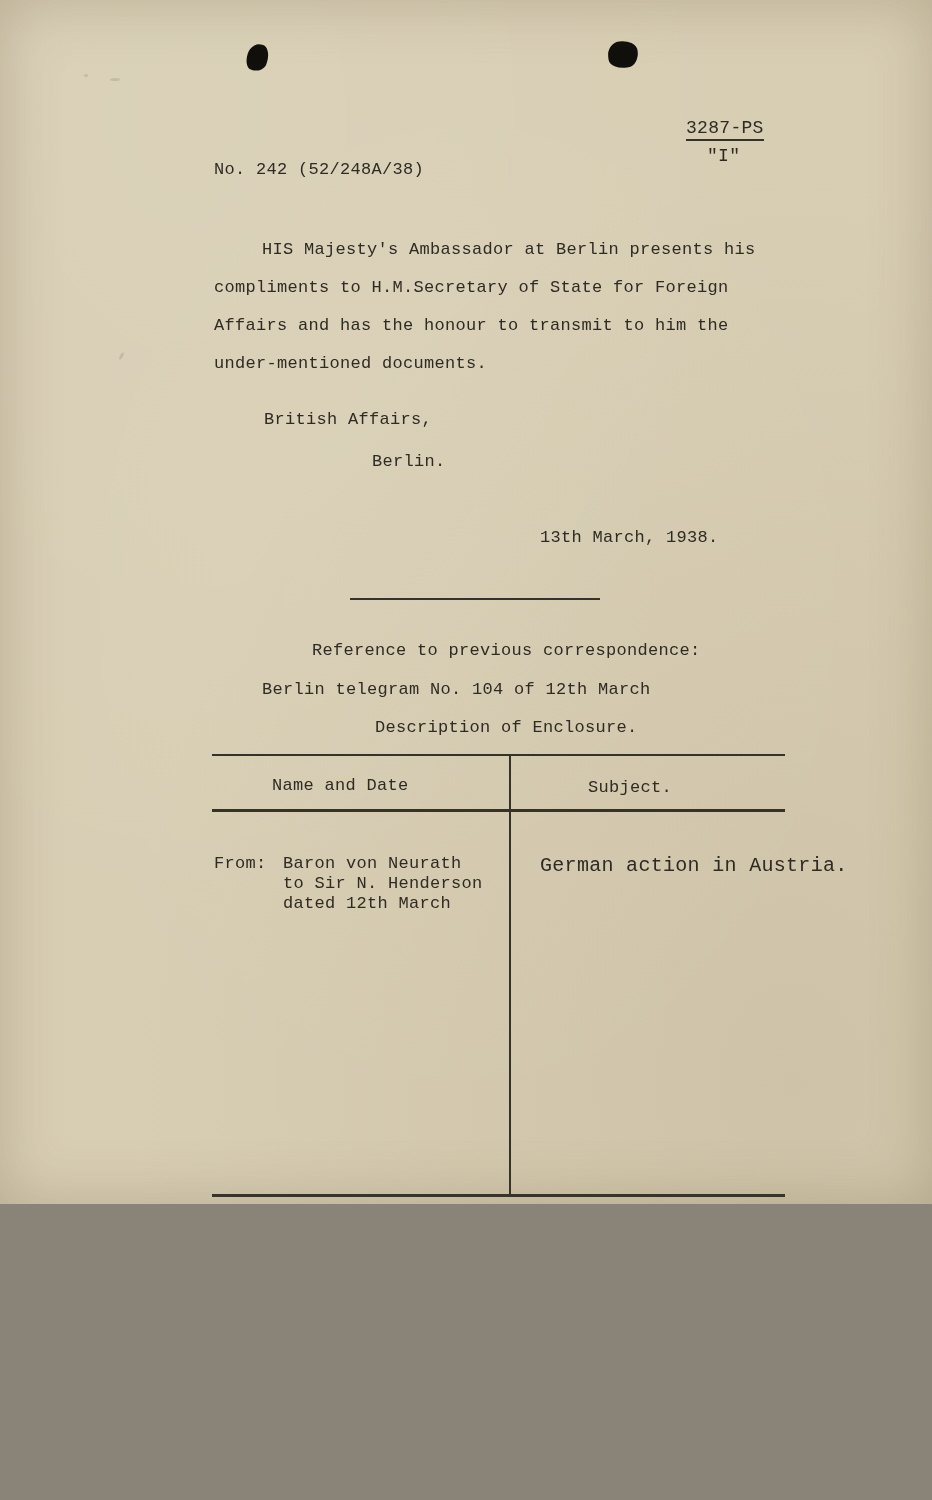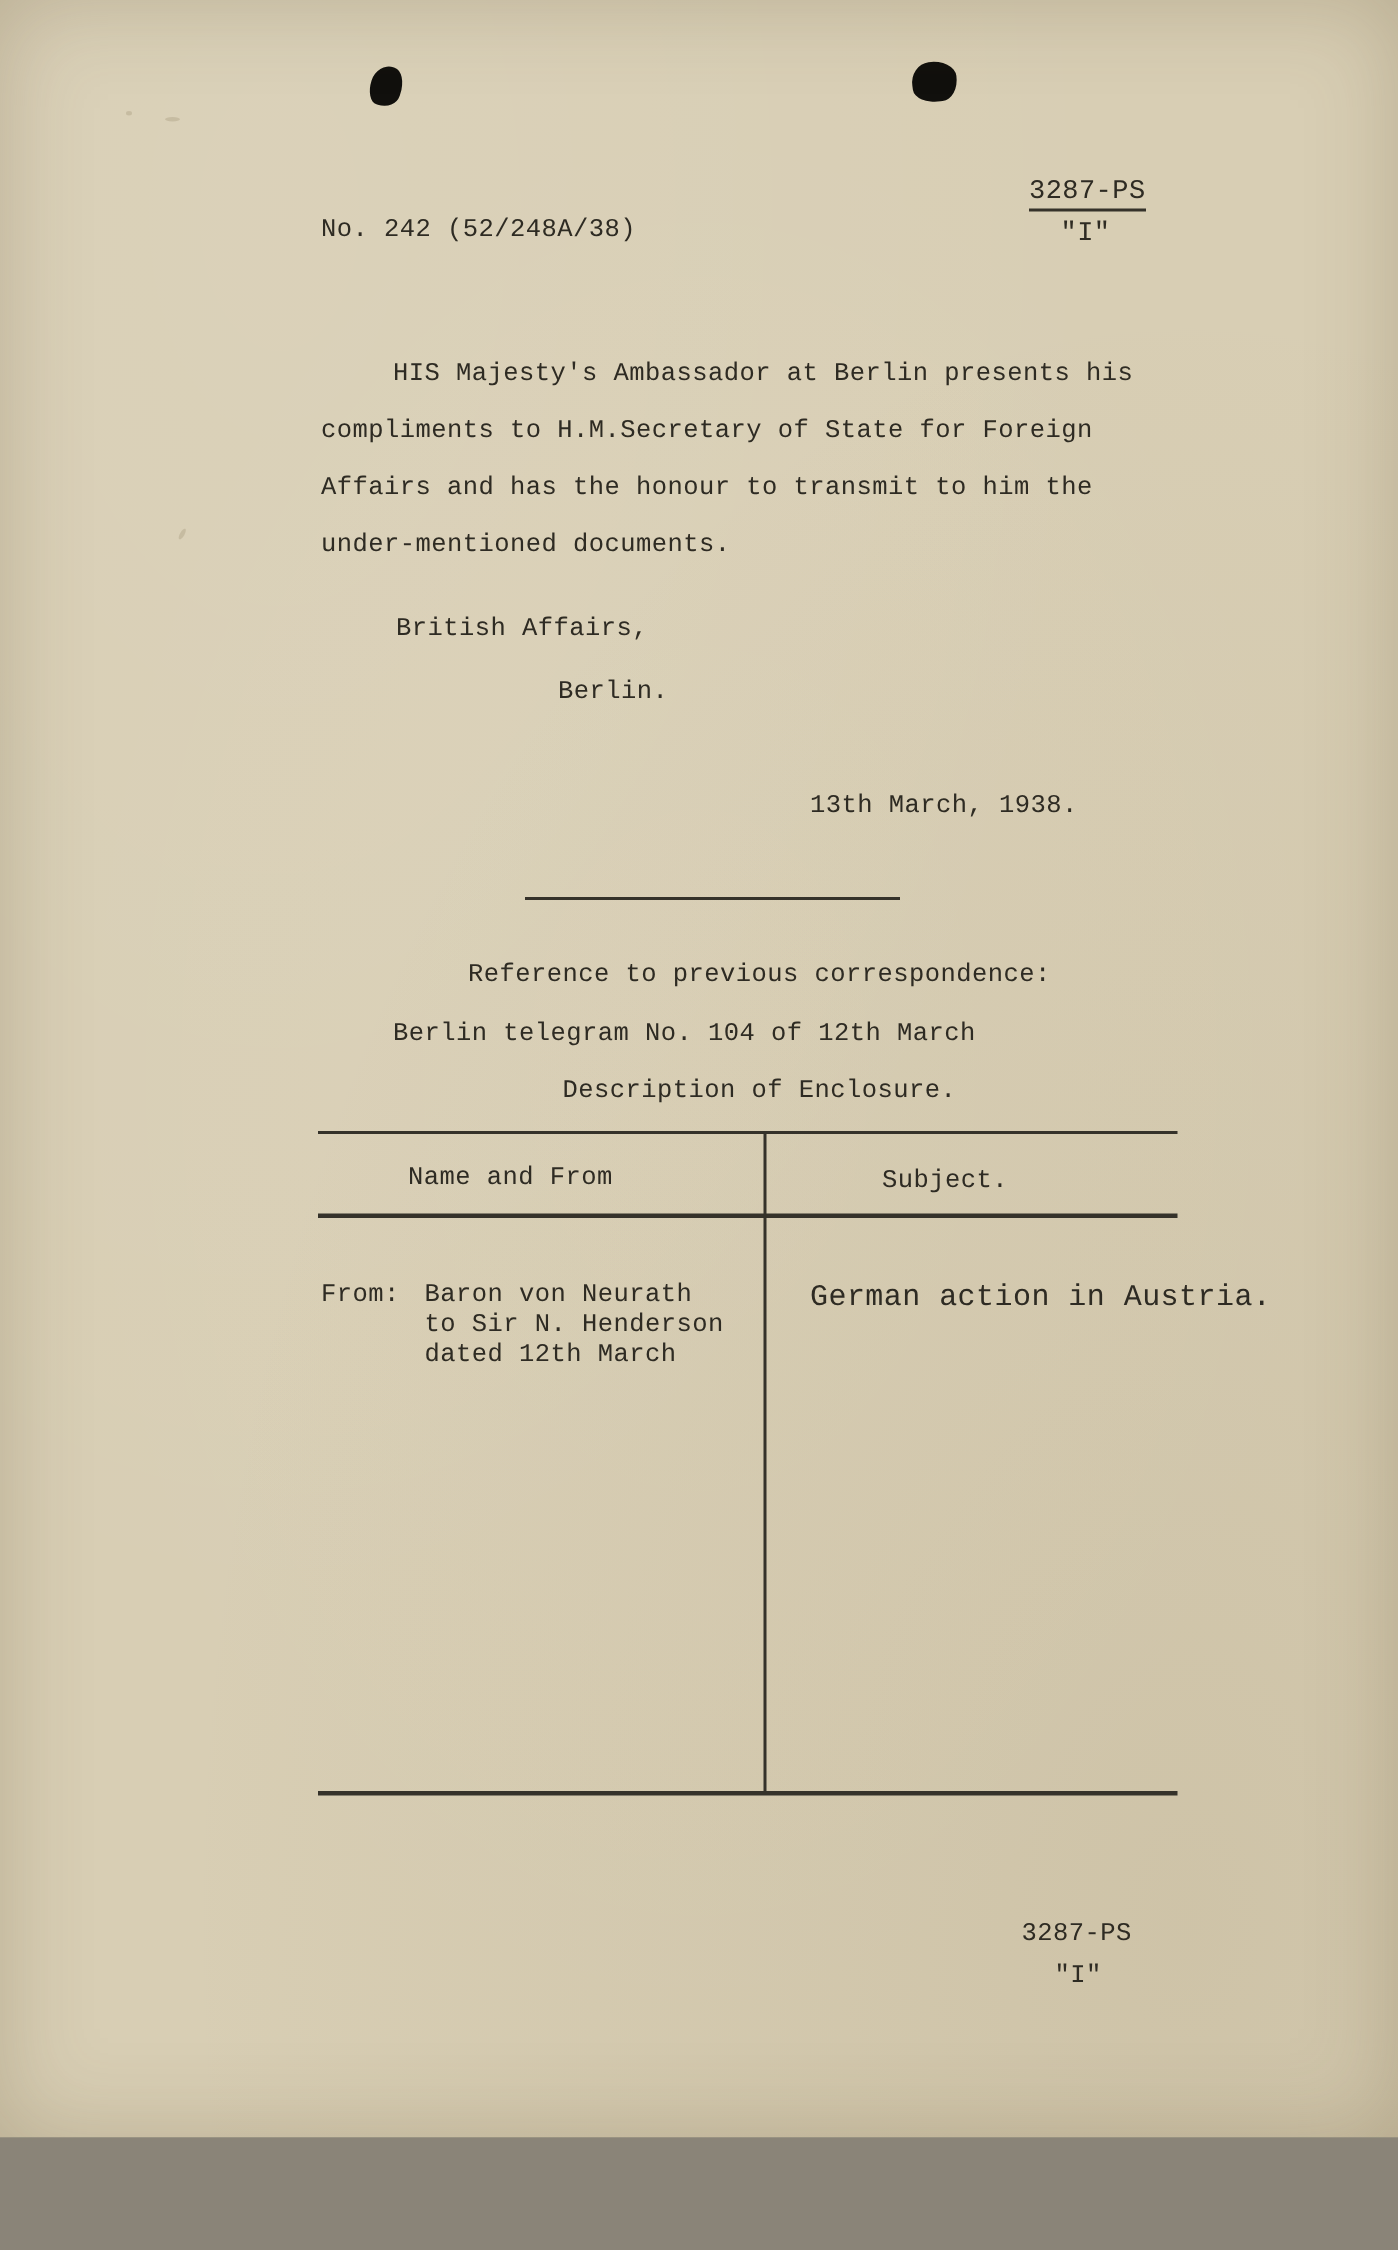--- a/index.html
+++ b/index.html
@@ -3,21 +3,21 @@
 <meta charset="utf-8">
 <style>
   html, body {
     margin: 0;
     padding: 0;
     background: #8a8478;
   }
   #paper {
     position: relative;
     width: 932px;
-    height: 1425px;
+    height: 1204px;
     margin: 0 auto;
     background:
       radial-gradient(ellipse at 20% 10%, rgba(255,255,255,0.07), rgba(0,0,0,0) 55%),
       radial-gradient(ellipse at 85% 90%, rgba(120,100,60,0.10), rgba(0,0,0,0) 60%),
       radial-gradient(ellipse at 50% 50%, rgba(255,250,235,0.05), rgba(0,0,0,0) 70%),
       #d8ceb4;
     overflow: hidden;
     font-family: "Liberation Mono", "DejaVu Sans Mono", monospace;
     color: #2e2b23;
   }
@@ -62,21 +62,21 @@
   <div class="ink-blob" style="left:247px; top:44px; width:21px; height:27px; border-radius: 55% 45% 60% 40% / 50% 60% 40% 55%; transform: rotate(18deg);"></div>
   <div class="ink-blob" style="left:608px; top:41px; width:30px; height:27px; border-radius: 45% 60% 40% 60% / 55% 45% 60% 40%; transform: rotate(-8deg);"></div>
 
   <div class="fiber" style="left:110px; top:78px; width:10px; height:3px;"></div>
   <div class="fiber" style="left:84px; top:74px; width:4px; height:3px;"></div>
   <div class="fiber" style="left:120px; top:352px; width:3px; height:8px; transform:rotate(30deg);"></div>
 
   <div class="txt underlined" style="left:686px; top:118px; font-size:18px;">3287-PS</div>
   <div class="txt" style="left:707px; top:146px; font-size:18px;">"I"</div>
 
-  <div class="txt" style="left:214px; top:144px;">No. 242 (52/248A/38)</div>
+  <div class="txt" style="left:214px; top:160px;">No. 242 (52/248A/38)</div>
 
   <div class="txt" style="left:262px; top:240px;">HIS Majesty's Ambassador at Berlin presents his</div>
   <div class="txt" style="left:214px; top:278px;">compliments to H.M.Secretary of State for Foreign</div>
   <div class="txt" style="left:214px; top:316px;">Affairs and has the honour to transmit to him the</div>
   <div class="txt" style="left:214px; top:354px;">under-mentioned documents.</div>
 
   <div class="txt" style="left:264px; top:410px;">British Affairs,</div>
   <div class="txt" style="left:372px; top:452px;">Berlin.</div>
 
   <div class="txt" style="left:540px; top:528px;">13th March, 1938.</div>
@@ -85,21 +85,21 @@
 
   <div class="txt" style="left:312px; top:641px;">Reference to previous correspondence:</div>
   <div class="txt" style="left:262px; top:680px;">Berlin telegram No. 104 of 12th March</div>
   <div class="txt" style="left:375px; top:718px;">Description of Enclosure.</div>
 
   <div class="rule" style="left:212px; top:754px; width:573px; height:2px;"></div>
   <div class="rule" style="left:212px; top:809px; width:573px; height:3px;"></div>
   <div class="rule" style="left:509px; top:754px; width:2px; height:442px;"></div>
   <div class="rule" style="left:212px; top:1194px; width:573px; height:3px;"></div>
 
-  <div class="txt" style="left:272px; top:776px;">Name and From</div>
+  <div class="txt" style="left:272px; top:776px;">Name and Date</div>
   <div class="txt" style="left:588px; top:778px;">Subject.</div>
 
   <div class="txt small" style="left:214px; top:854px;">From:</div>
   <div class="txt small" style="left:283px; top:854px;">Baron von Neurath</div>
   <div class="txt small" style="left:283px; top:874px;">to Sir N. Henderson</div>
   <div class="txt small" style="left:283px; top:894px;">dated 12th March</div>
 
   <div class="txt small" style="left:540px; top:854px; font-size:20px;">German action in Austria.</div>
 
   <div class="txt" style="left:681px; top:1280px; font-size:17px;">3287-PS</div>

